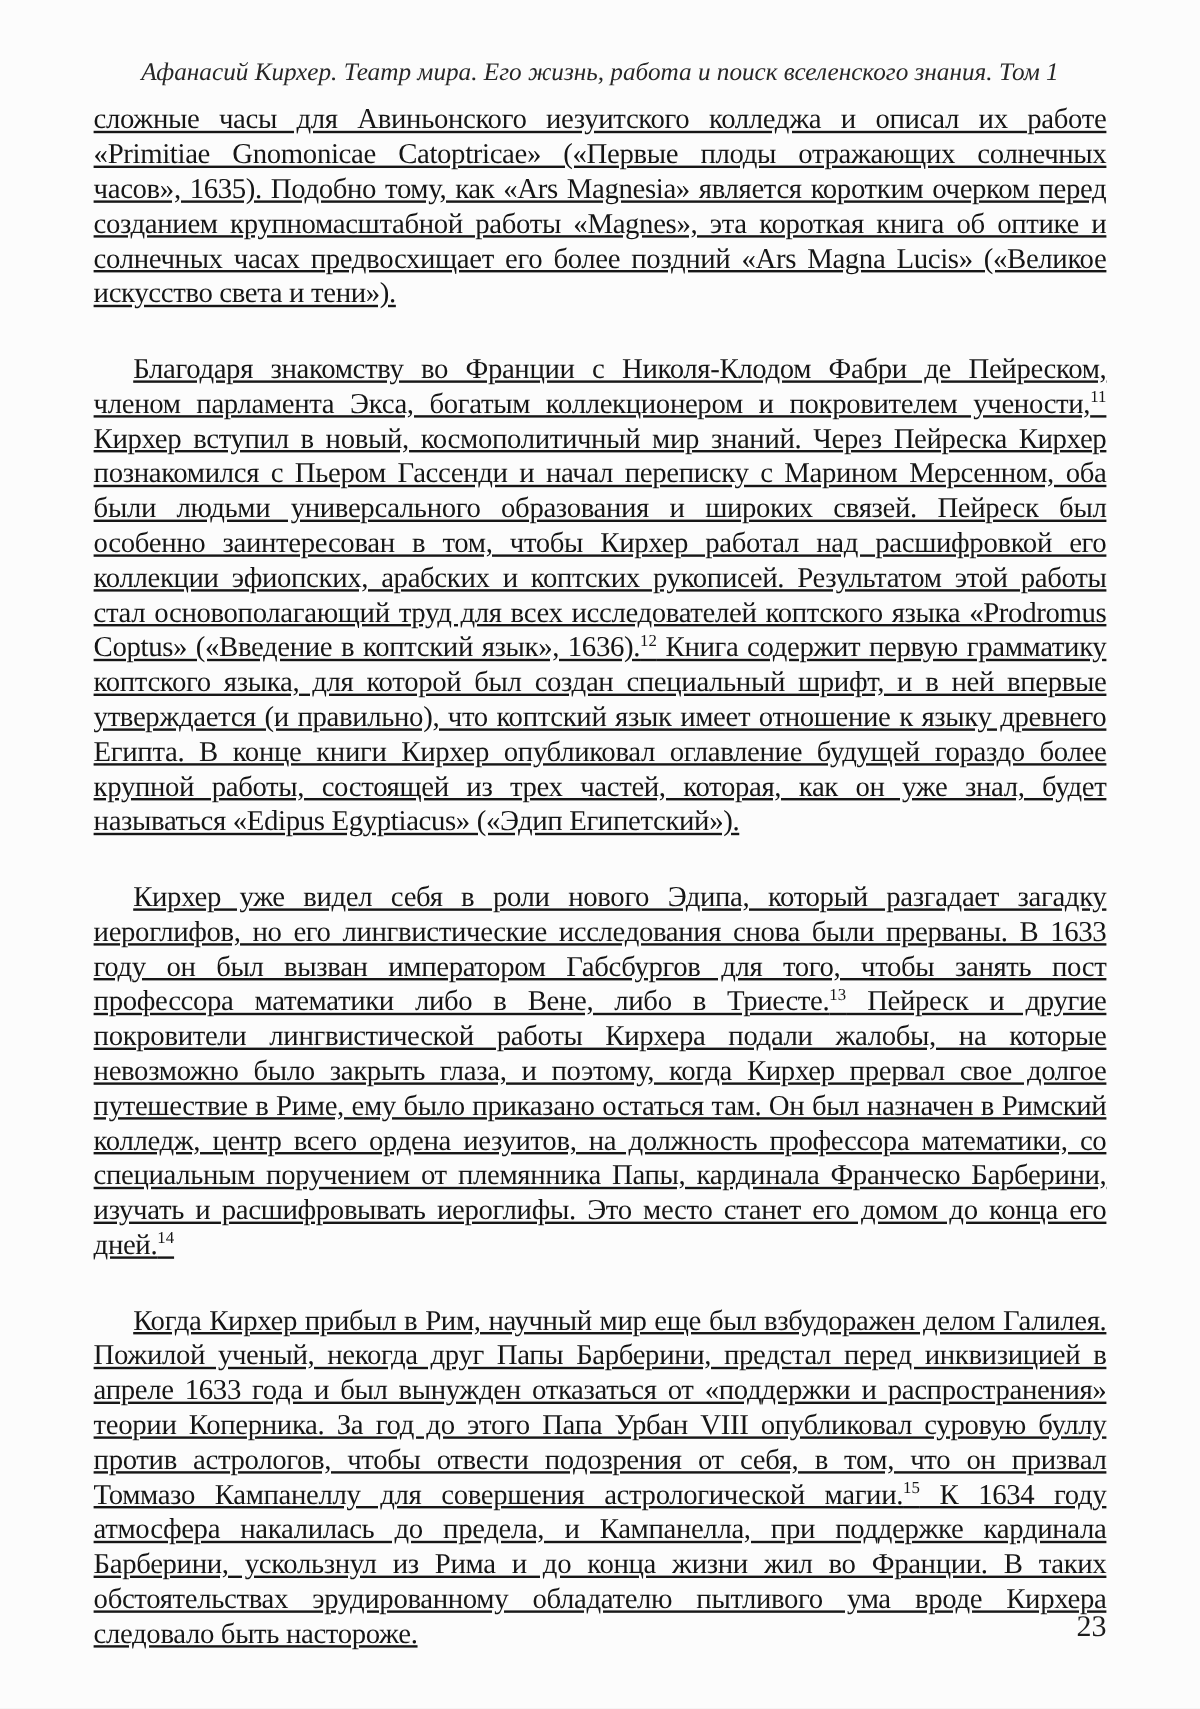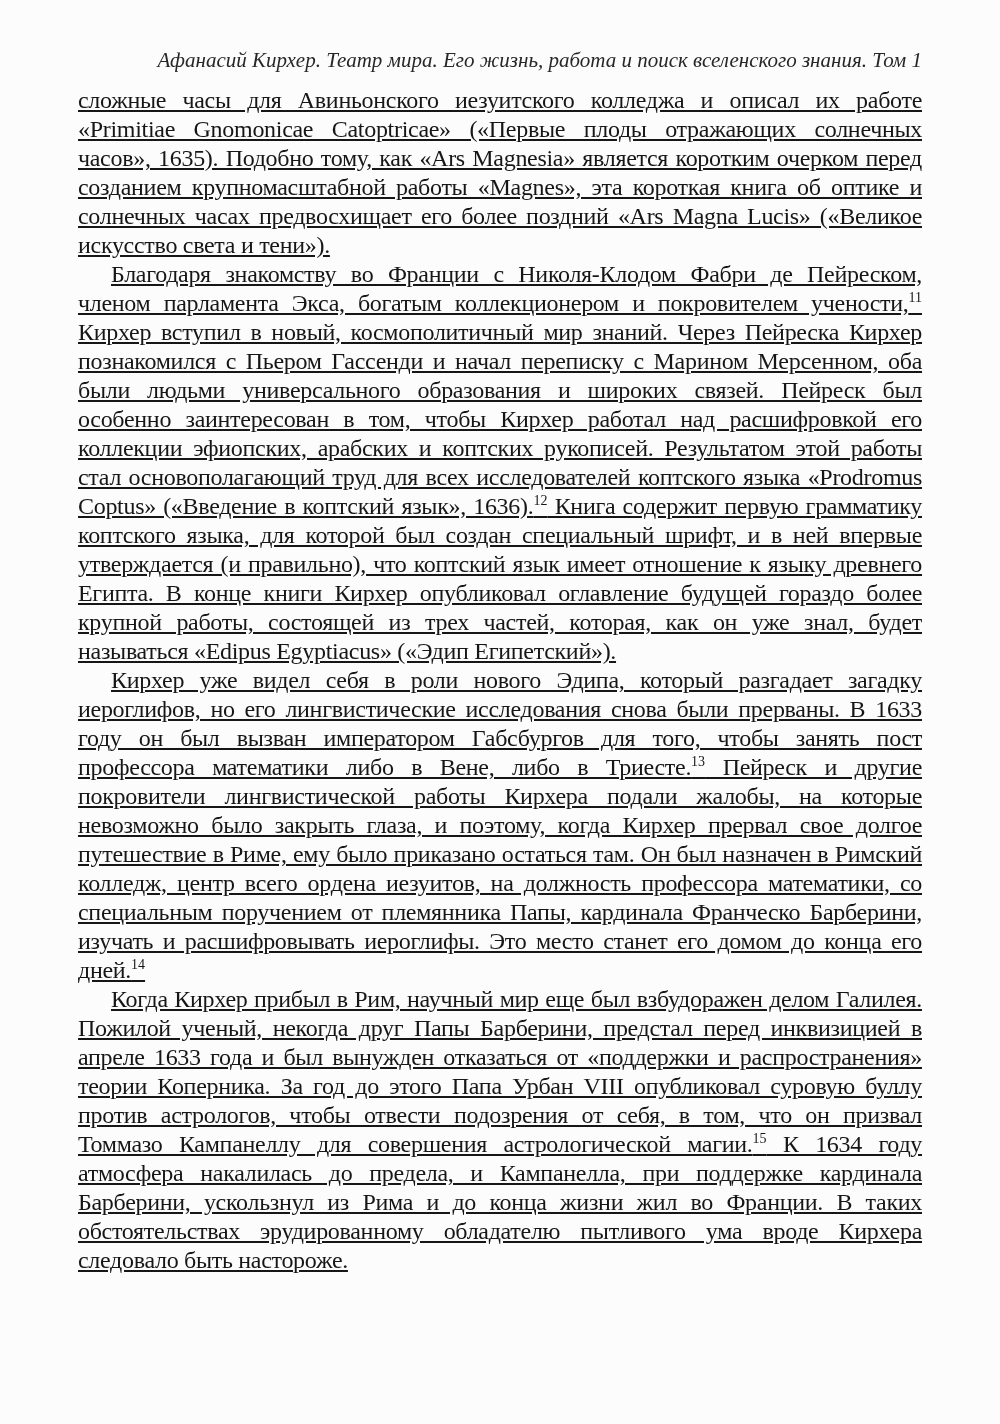--- a/index.html
+++ b/index.html
@@ -16,21 +16,21 @@
     box-sizing: border-box;
     color: #161616;
     font-family: "Liberation Serif", "DejaVu Serif", serif;
     overflow: hidden;
   }
   .running-header {
     position: absolute;
     top: 48px;
     left: 78px;
     width: 844px;
-    text-align: right;
+    text-align: center;
     font-style: italic;
     font-size: 21px;
     line-height: 24px;
     color: #272727;
     white-space: nowrap;
   }
   .body-text {
     position: absolute;
     top: 86px;
     left: 78px;
@@ -40,20 +40,21 @@
     letter-spacing: -0.3px;
     text-align: justify;
   }
   .body-text p {
     margin: 0;
     padding: 0;
     text-decoration: underline;
   }
   .body-text p.indent {
     text-indent: 33px;
+    margin-top: 34px;
   }
   .body-text sup {
     font-size: 14px;
     line-height: 0;
     vertical-align: 9px;
     letter-spacing: 0;
   }
   .page-number {
     position: absolute;
     top: 1342px;
@@ -70,13 +71,14 @@
 <div class="page">
   <div class="running-header">Афанасий Кирхер. Театр мира. Его жизнь, работа и поиск вселенского знания. Том 1</div>
 
   <div class="body-text">
       <p>сложные часы для Авиньонского иезуитского колледжа и описал их работе «Primitiae Gnomonicae Catoptricae» («Первые плоды отражающих солнечных часов», 1635). Подобно тому, как «Ars Magnesia» является коротким очерком перед созданием крупномасштабной работы «Magnes», эта короткая книга об оптике и солнечных часах предвосхищает его более поздний «Ars Magna Lucis» («Великое искусство света и тени»).</p>
       <p class="indent">Благодаря знакомству во Франции с Николя-Клодом Фабри де Пейреском, членом парламента Экса, богатым коллекционером и покровителем учености,<sup>11</sup> Кирхер вступил в новый, космополитичный мир знаний. Через Пейреска Кирхер познакомился с Пьером Гассенди и начал переписку с Марином Мерсенном, оба были людьми универсального образования и широких связей. Пейреск был особенно заинтересован в том, чтобы Кирхер работал над расшифровкой его коллекции эфиопских, арабских и коптских рукописей. Результатом этой работы стал основополагающий труд для всех исследователей коптского языка «Prodromus Coptus» («Введение в коптский язык», 1636).<sup>12</sup> Книга содержит первую грамматику коптского языка, для которой был создан специальный шрифт, и в ней впервые утверждается (и правильно), что коптский язык имеет отношение к языку древнего Египта. В конце книги Кирхер опубликовал оглавление будущей гораздо более крупной работы, состоящей из трех частей, которая, как он уже знал, будет называться «Edipus Egyptiacus» («Эдип Египетский»).</p>
       <p class="indent">Кирхер уже видел себя в роли нового Эдипа, который разгадает загадку иероглифов, но его лингвистические исследования снова были прерваны. В 1633 году он был вызван императором Габсбургов для того, чтобы занять пост профессора математики либо в Вене, либо в Триесте.<sup>13</sup> Пейреск и другие покровители лингвистической работы Кирхера подали жалобы, на которые невозможно было закрыть глаза, и поэтому, когда Кирхер прервал свое долгое путешествие в Риме, ему было приказано остаться там. Он был назначен в Римский колледж, центр всего ордена иезуитов, на должность профессора математики, со специальным поручением от племянника Папы, кардинала Франческо Барберини, изучать и расшифровывать иероглифы. Это место станет его домом до конца его дней.<sup>14</sup></p>
       <p class="indent">Когда Кирхер прибыл в Рим, научный мир еще был взбудоражен делом Галилея. Пожилой ученый, некогда друг Папы Барберини, предстал перед инквизицией в апреле 1633 года и был вынужден отказаться от «поддержки и распространения» теории Коперника. За год до этого Папа Урбан VIII опубликовал суровую буллу против астрологов, чтобы отвести подозрения от себя, в том, что он призвал Томмазо Кампанеллу для совершения астрологической магии.<sup>15</sup> К 1634 году атмосфера накалилась до предела, и Кампанелла, при поддержке кардинала Барберини, ускользнул из Рима и до конца жизни жил во Франции. В таких обстоятельствах эрудированному обладателю пытливого ума вроде Кирхера следовало быть настороже.</p>
     </div>
 
+  <div class="page-number">23</div>
 </div>
 
 </body></html>

